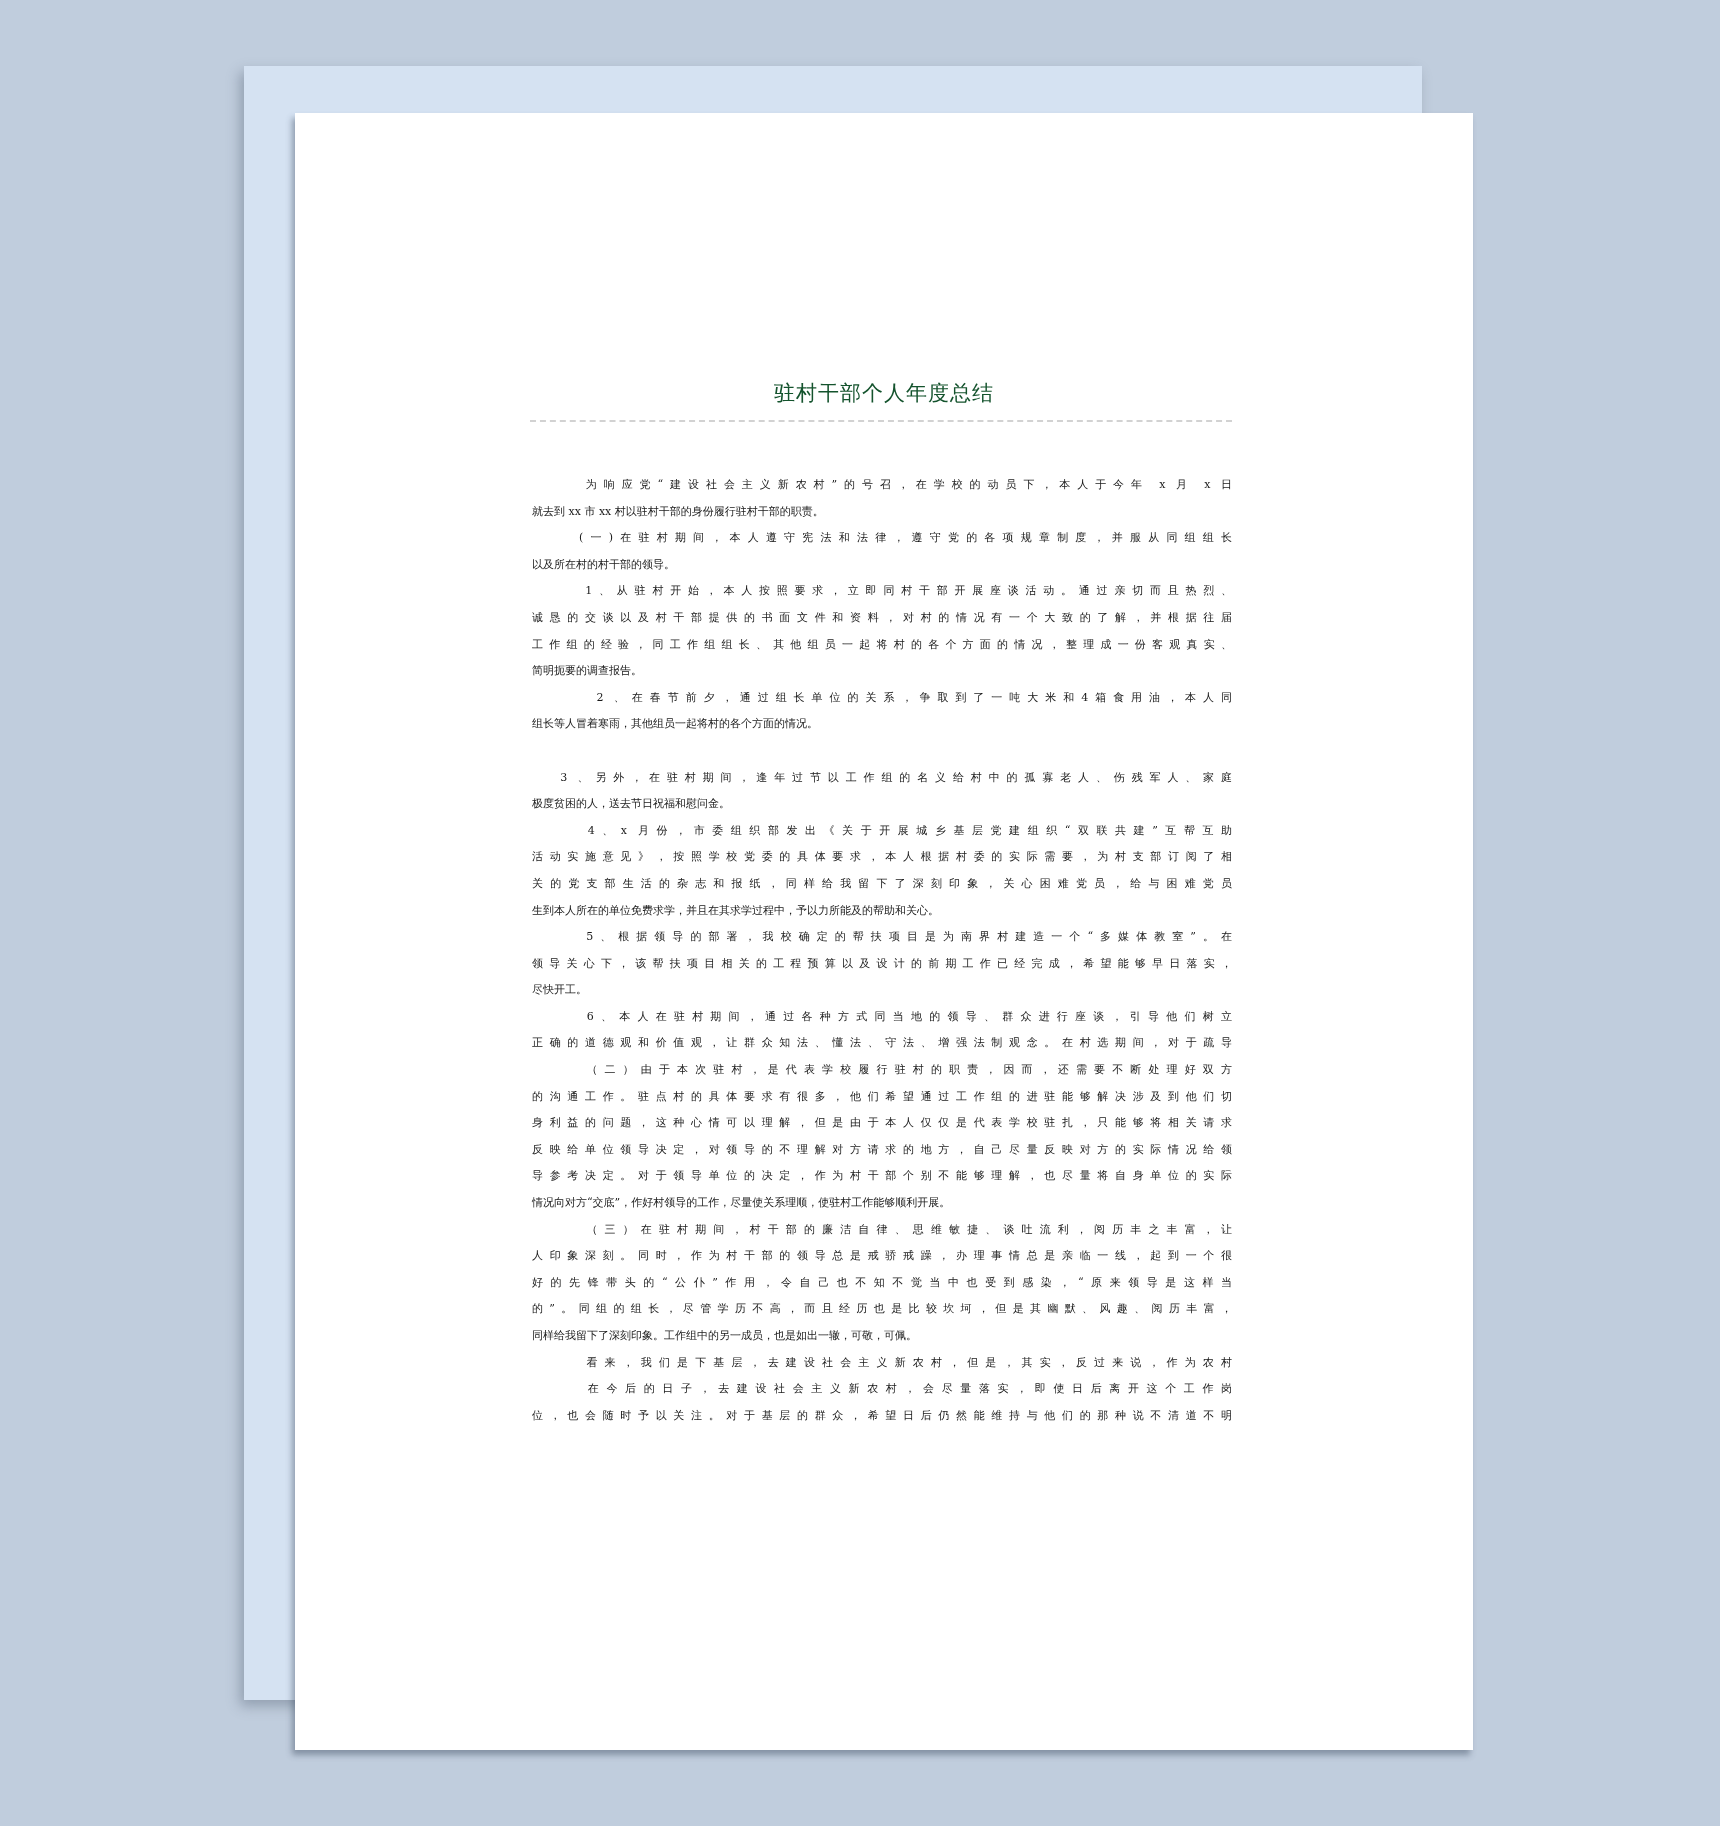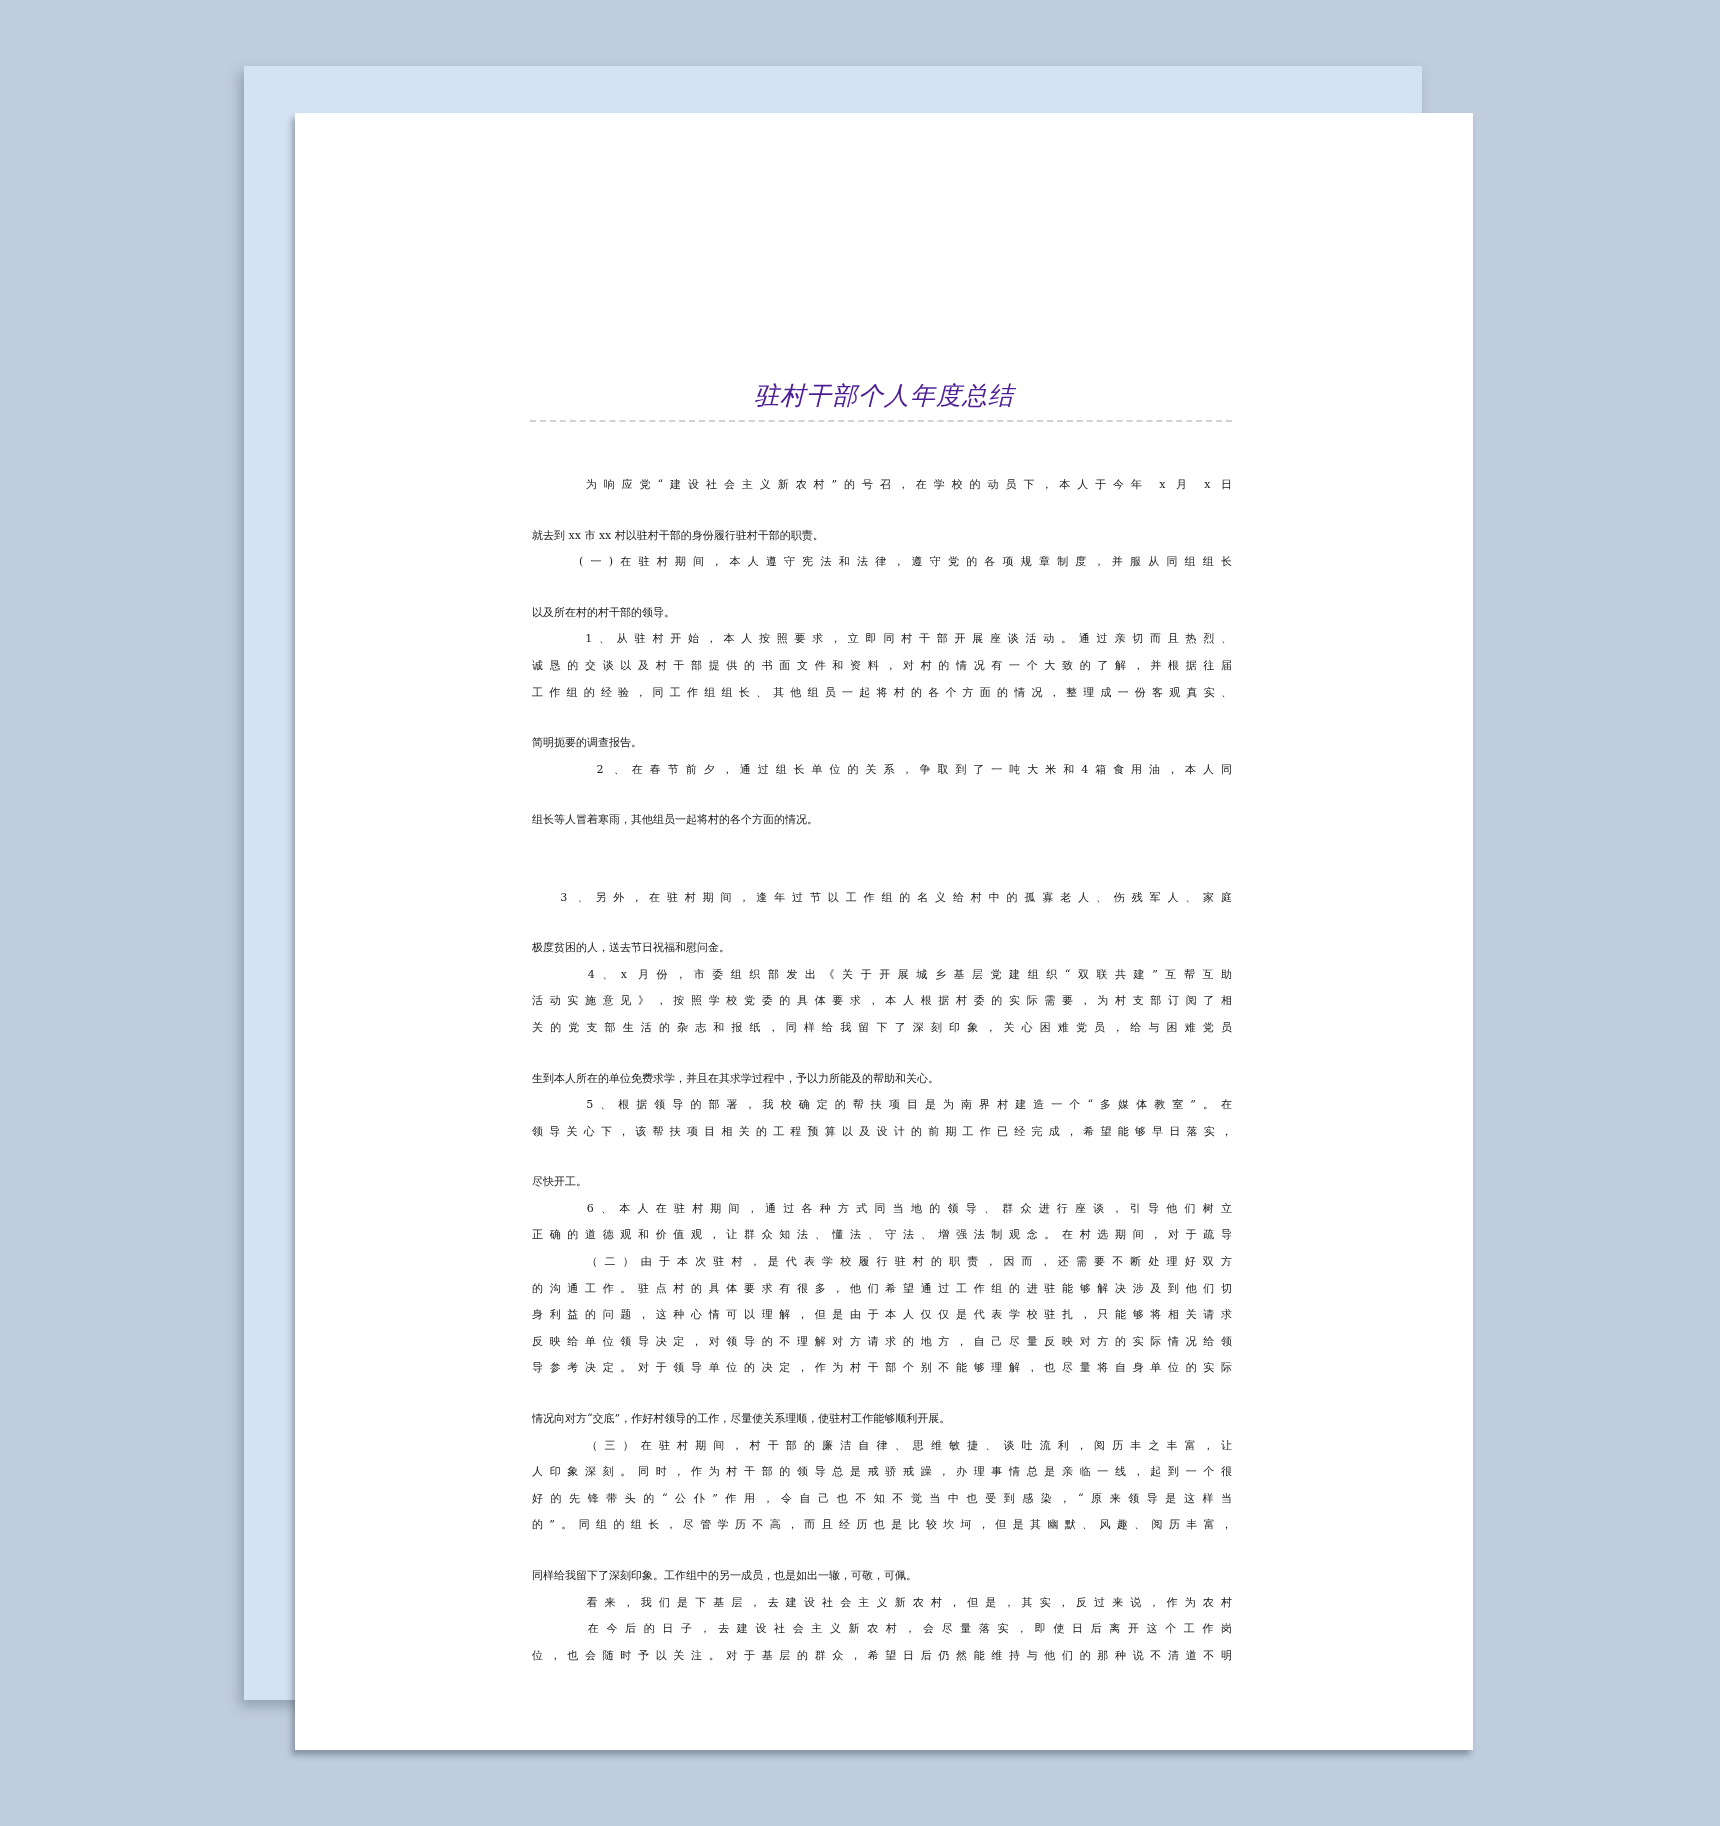--- a/index.html
+++ b/index.html
@@ -13,35 +13,35 @@
     background:#d5e2f2;
     box-shadow: -4px 6px 12px rgba(60,75,95,0.35);
   }
   .front-page {
     position:absolute; left:295px; top:113px; width:1178px; height:1637px;
     background:#ffffff;
     box-shadow: -3px 5px 6px rgba(60,75,95,0.45);
   }
   .doc-title {
     position:absolute; left:0; width:100%; top:266px;
-    text-align:center; font-size:25px; color:#4c1d95; letter-spacing:1px;font-style:italic;
+    text-align:center; font-size:21px; color:#14532d; letter-spacing:1px;
   }
   .title-rule {
     position:absolute; left:235px; width:702px; top:307px; height:0;
     border-top:2px dashed #d2d2d2;
   }
   .body-text {
     position:absolute; left:237px; top:359px; width:700px;
     font-size:11px; line-height:26.6px; color:#1a1a1a;
   }
   .line {
     display:block; white-space:nowrap; height:26.6px;
     text-align:justify; text-align-last:justify;
   }
-  .line.last { text-align-last:left;margin-top:24px; }
+  .line.last { text-align-last:left; }
   .line.blank { text-align-last:left; }
 </style>
 </head>
 <body>
 
 <div class="back-page"></div>
 
 <div class="front-page">
   <div class="doc-title">驻村干部个人年度总结</div>
   <div class="title-rule"></div>

